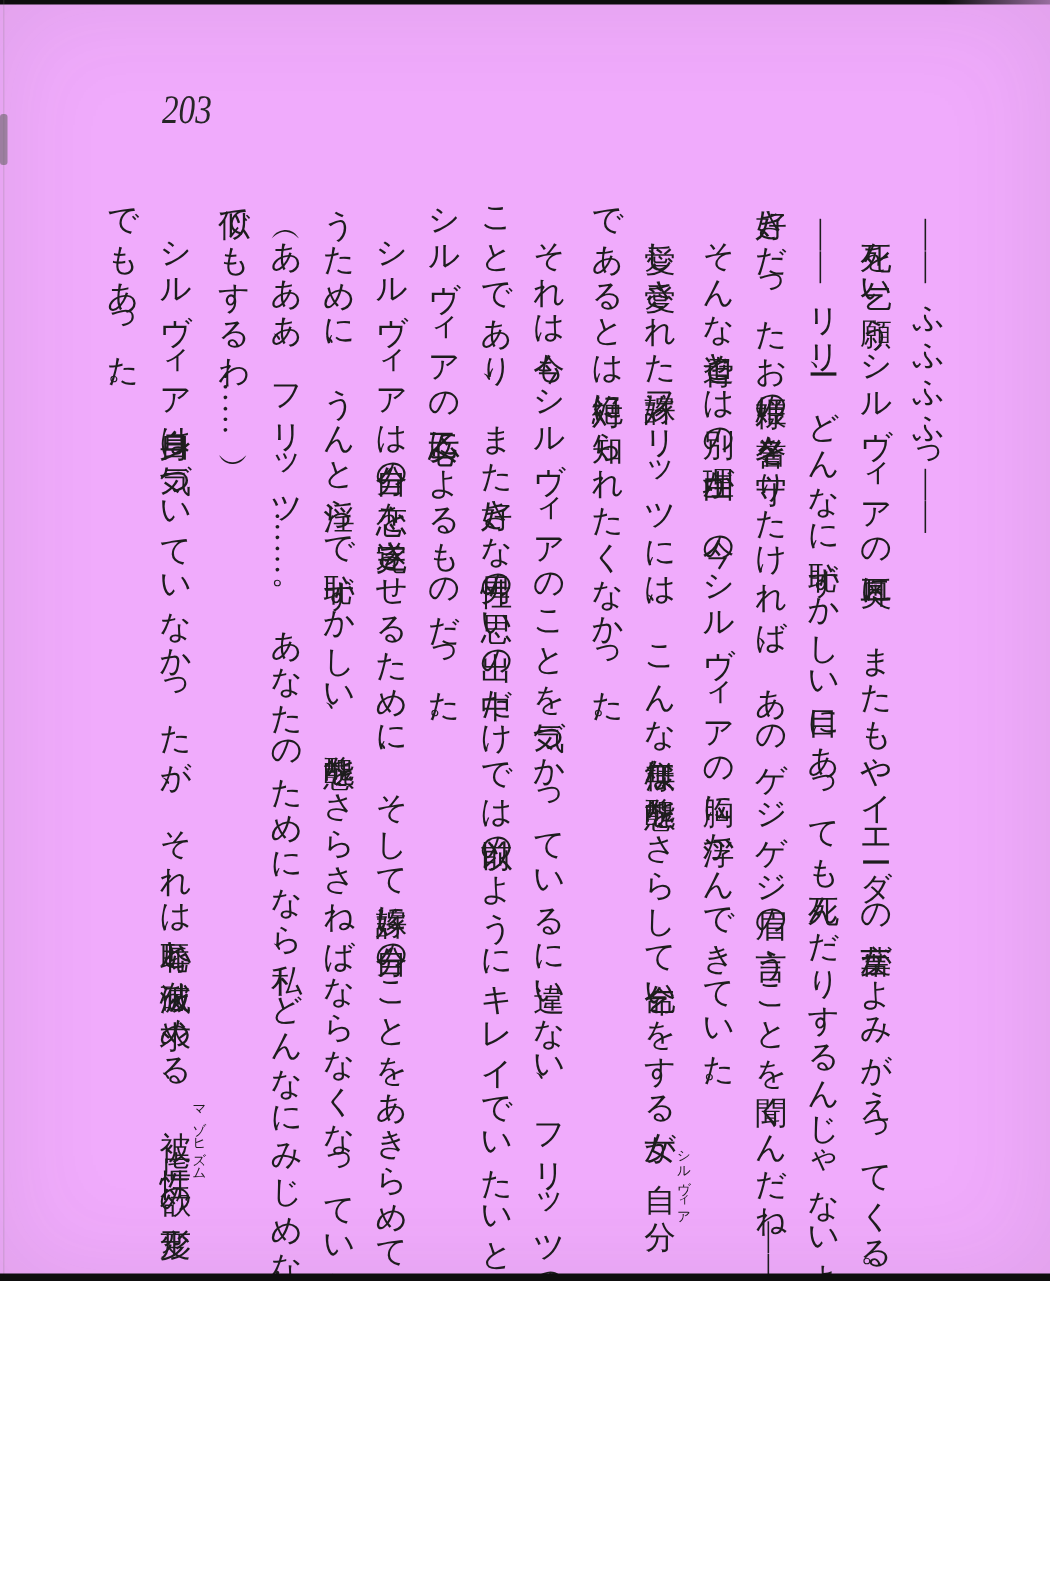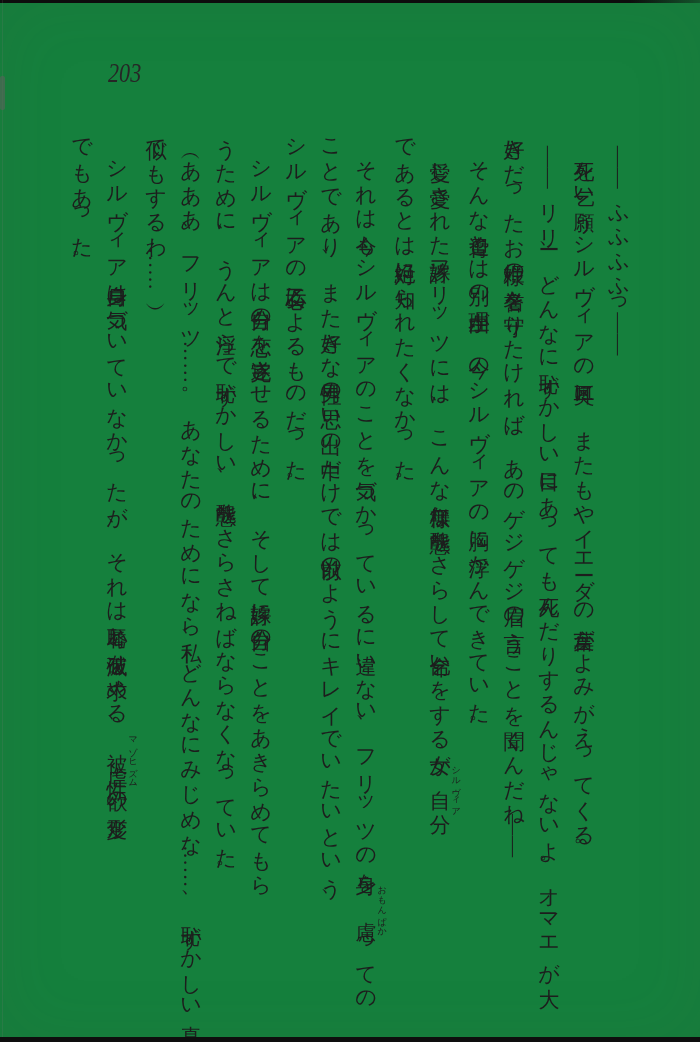--- a/index.html
+++ b/index.html
@@ -2,22 +2,22 @@
 <html><head>
 <meta charset="utf-8">
 <style>
   html, body {
     margin: 0;
     padding: 0;
   }
   .page {
     position: relative;
     width: 700px;
-    height: 1042px;
-    background: #15803d;
+    height: 854px;
+    background: #f0abfc;
     overflow: hidden;
     box-shadow: inset 0 0 70px rgba(70, 68, 60, 0.10);
     font-family: "Liberation Serif", "DejaVu Serif", serif;
   }
   .rule-top {
     position: absolute;
     top: 0; left: 0;
     width: 100%; height: 3px;
     background: linear-gradient(to right, #0d0d0d 90%, rgba(13,13,13,0.35));
   }

